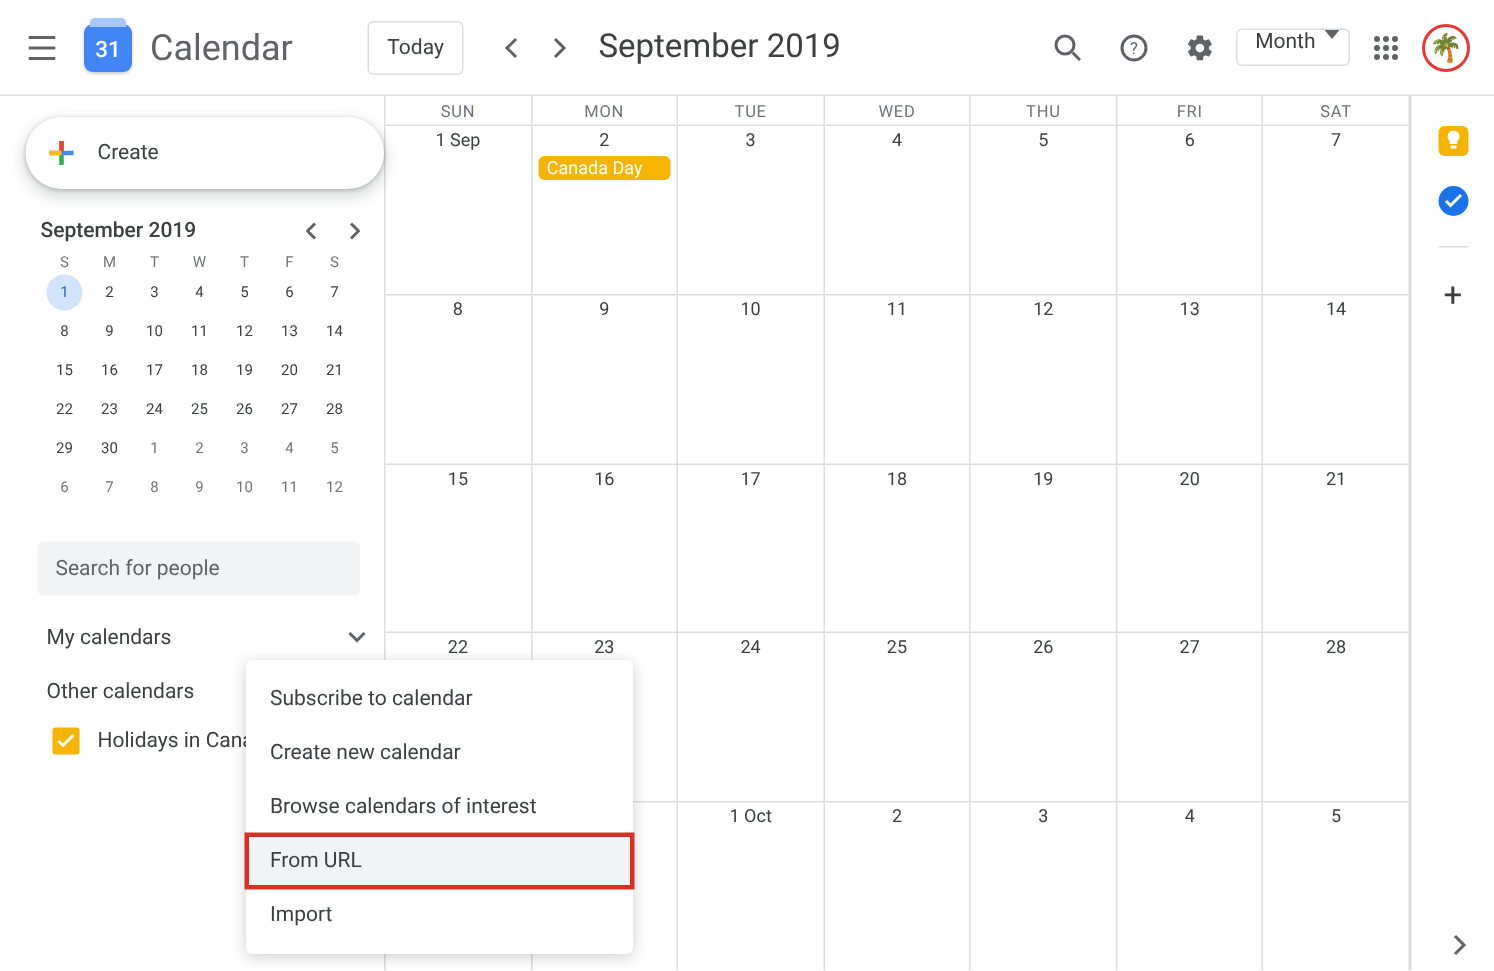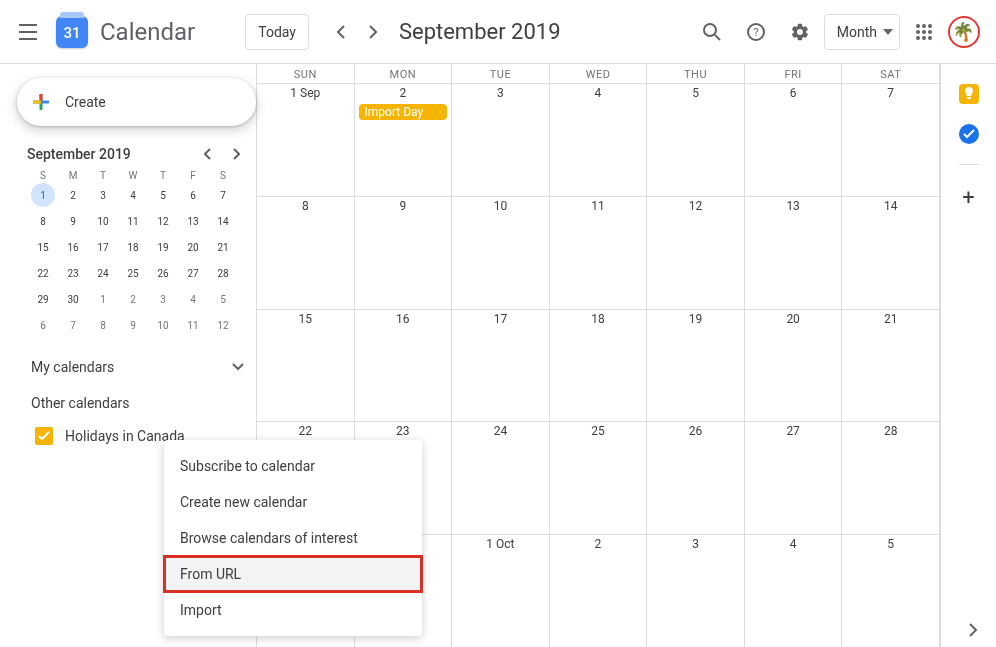--- a/index.html
+++ b/index.html
@@ -9,21 +9,21 @@
   .icon-btn { width:40px; height:40px; border-radius:50%; display:flex; align-items:center; justify-content:center; cursor:pointer; color:#5f6368; }
   .cal-logo { width:40px; height:40px; display:flex; align-items:center; justify-content:center; margin-left:4px; position:relative; }
   .cal-logo-box { width:32px; height:32px; background:#4285f4; border-radius:6px; position:relative; box-shadow:0 1px 2px rgba(0,0,0,.2); }
   .cal-logo-box::before { content:""; position:absolute; top:-4px; left:4px; right:4px; height:6px; background:#a8c7fa; border-radius:3px 3px 0 0; }
   .cal-logo-box span { position:absolute; width:100%; text-align:center; top:8px; left:0; font-size:15px; font-weight:500; color:#fff; }
   .product-name { font-size:24px; color:#5f6368; margin-left:8px; }
   .today-btn { margin-left:50px; height:36px; padding:0 12px; border:1px solid #dadce0; border-radius:4px; display:flex; align-items:center; font-size:14px; color:#3c4043; cursor:pointer; }
   .nav-btn { width:32px; height:32px; display:flex; align-items:center; justify-content:center; cursor:pointer; color:#5f6368; border-radius:50%; }
   .header-title { font-size:22px; color:#3c4043; margin-left:10px; }
   .header-right { margin-left:auto; display:flex; align-items:center; gap:4px; padding-right:8px; }
-  .view-select { height:36px; border:1px solid #dadce0; border-radius:4px; padding:0 6px 0 12px; display:flex; align-items:center; font-size:14px; gap:6px; cursor:pointer; }
+  .view-select { height:25px; border:1px solid #dadce0; border-radius:4px; padding:0 6px 0 12px; display:flex; font-size:14px; gap:6px; cursor:pointer; }
   .avatar { width:32px; height:32px; border-radius:50%; border:2px solid #e53935; display:flex; align-items:center; justify-content:center; font-size:18px; overflow:hidden; background:#fff; color:#0a7e3e; }
   .body { display:flex; height:calc(100% - 64px); }
   .sidebar { width:256px; min-width:256px; padding:8px 0 0 13px; position:relative; display:flex; flex-direction:column; }
   .create-btn { display:inline-flex; align-items:center; gap:12px; height:48px; padding:0 22px 0 12px; border-radius:24px; box-shadow:0 1px 3px rgba(60,64,67,.3), 0 4px 8px 3px rgba(60,64,67,.15); font-size:14px; color:#3c4043; background:#fff; cursor:pointer; margin:6px 0 16px 4px; }
   .create-plus { width:24px; height:24px; position:relative; }
   .create-plus svg { width:24px; height:24px; }
   .mini-head { display:flex; align-items:center; justify-content:space-between; padding:0 8px 4px 14px; }
   .mini-title { font-size:14px; color:#3c4043; font-weight:500; }
   .mini-nav { display:flex; gap:4px; }
   .mini-nav .nav-btn { width:24px; height:24px; }
@@ -208,20 +208,23 @@
           <div class="mini-day out">5</div>
           <div class="mini-day out">6</div>
           <div class="mini-day out">7</div>
           <div class="mini-day out">8</div>
           <div class="mini-day out">9</div>
           <div class="mini-day out">10</div>
           <div class="mini-day out">11</div>
           <div class="mini-day out">12</div>
         </div>
 
+      <div class="search-people">
+        <span>Search for people</span>
+      </div>
 
       <div class="section-row">
         <span>My calendars</span>
         <svg width="12" height="8" viewBox="0 0 12 8">
             <path d="M1 1l5 5 5-5" stroke="#5f6368" stroke-width="2" fill="none"></path>
           </svg>
       </div>
 
       <div class="section-row">
         <span>Other calendars</span>
@@ -249,21 +252,21 @@
             <div class="dow-cell">FRI</div>
             <div class="dow-cell">SAT</div>
           </div>
         <div class="weeks" id="weeks">
             <div class="week">
               <div class="day-cell">
                 <div class="day-num">1 Sep</div>
               </div>
               <div class="day-cell">
                 <div class="day-num">2</div>
-                <div class="event-chip">Import Day</div>
+                <div class="event-chip">Canada Day</div>
               </div>
               <div class="day-cell">
                 <div class="day-num">3</div>
               </div>
               <div class="day-cell">
                 <div class="day-num">4</div>
               </div>
               <div class="day-cell">
                 <div class="day-num">5</div>
               </div>

